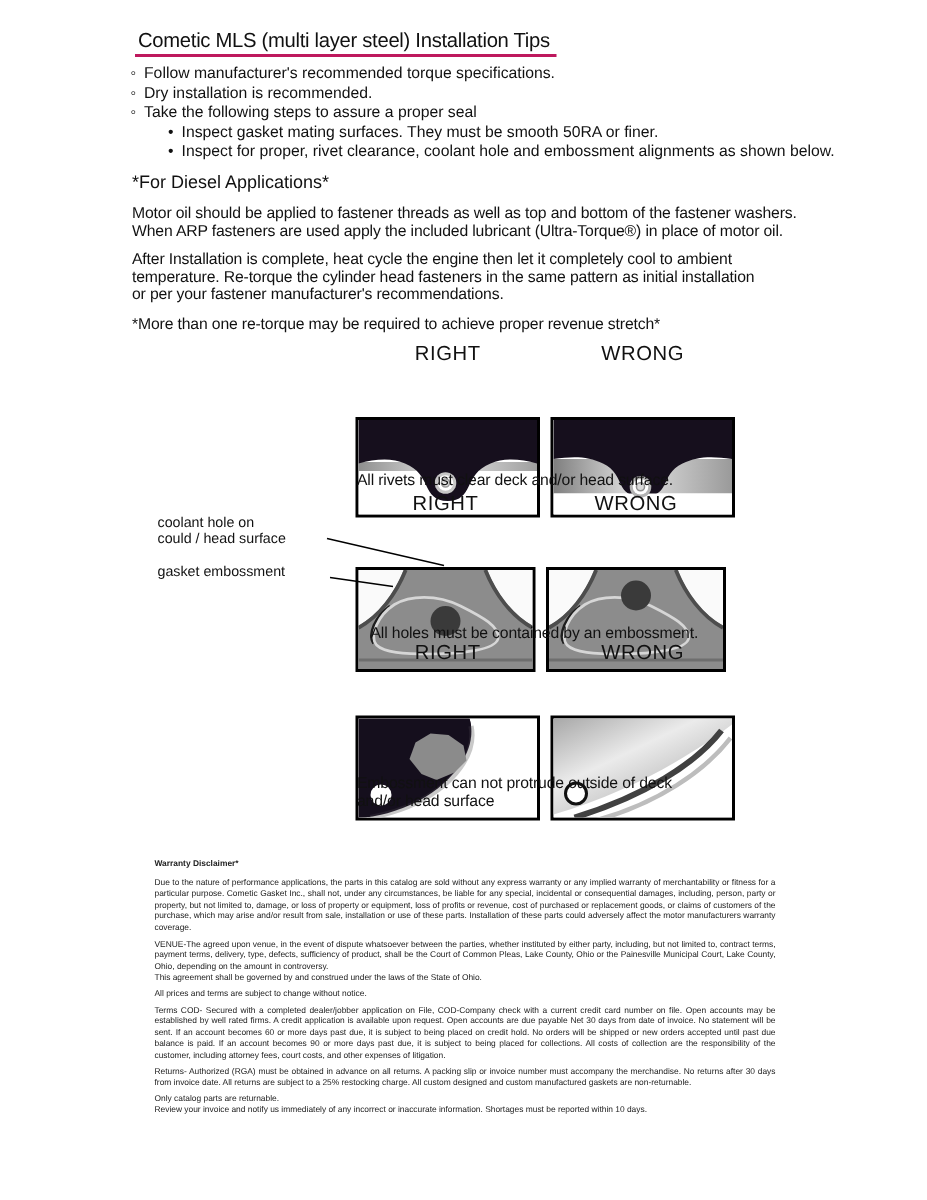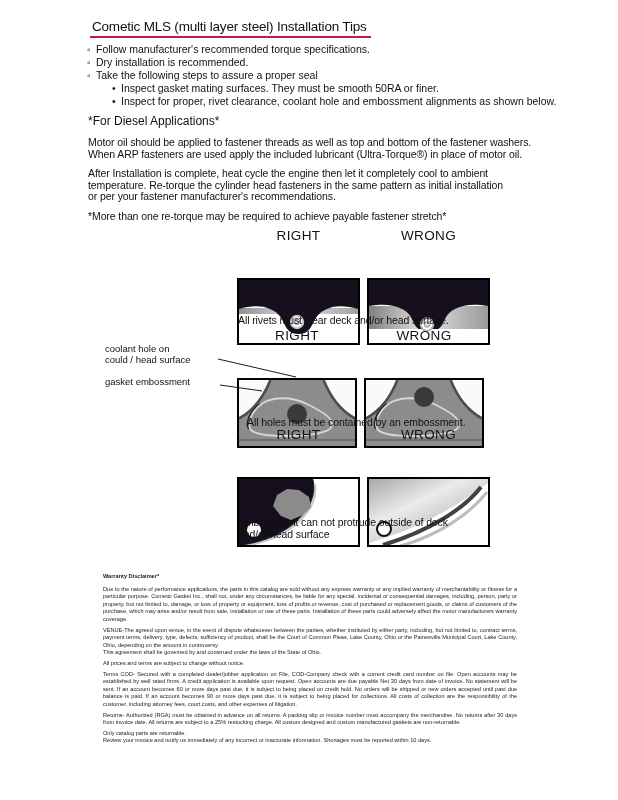--- a/index.html
+++ b/index.html
@@ -75,21 +75,21 @@
 
   <div class="diesel">
     <h2>*For Diesel Applications*</h2>
     <div class="pline">Motor oil should be applied to fastener threads as well as top and bottom of the fastener washers.</div>
     <div class="pline">When ARP fasteners are used apply the included lubricant (Ultra-Torque®) in place of motor oil.</div>
     <div class="pgap"></div>
     <div class="pline">After Installation is complete, heat cycle the engine then let it completely cool to ambient</div>
     <div class="pline">temperature. Re-torque the cylinder head fasteners in the same pattern as initial installation</div>
     <div class="pline">or per your fastener manufacturer's recommendations.</div>
     <div class="pgap"></div>
-    <div class="pline">*More than one re-torque may be required to achieve payable fastener stretch*</div>
+    <div class="pline">*More than one re-torque may be required to achieve proper revenue stretch*</div>
   </div>
 
   <div class="figrow figrow1">
     <div class="fig">
       <div class="figlabel">RIGHT</div>
       <div class="box">
         <svg width="119" height="63" viewBox="0 0 119 63">
           <defs>
             <linearGradient id="g1" x1="0" y1="0" x2="1" y2="0">
               <stop offset="0" stop-color="#8f8f8f"></stop>

